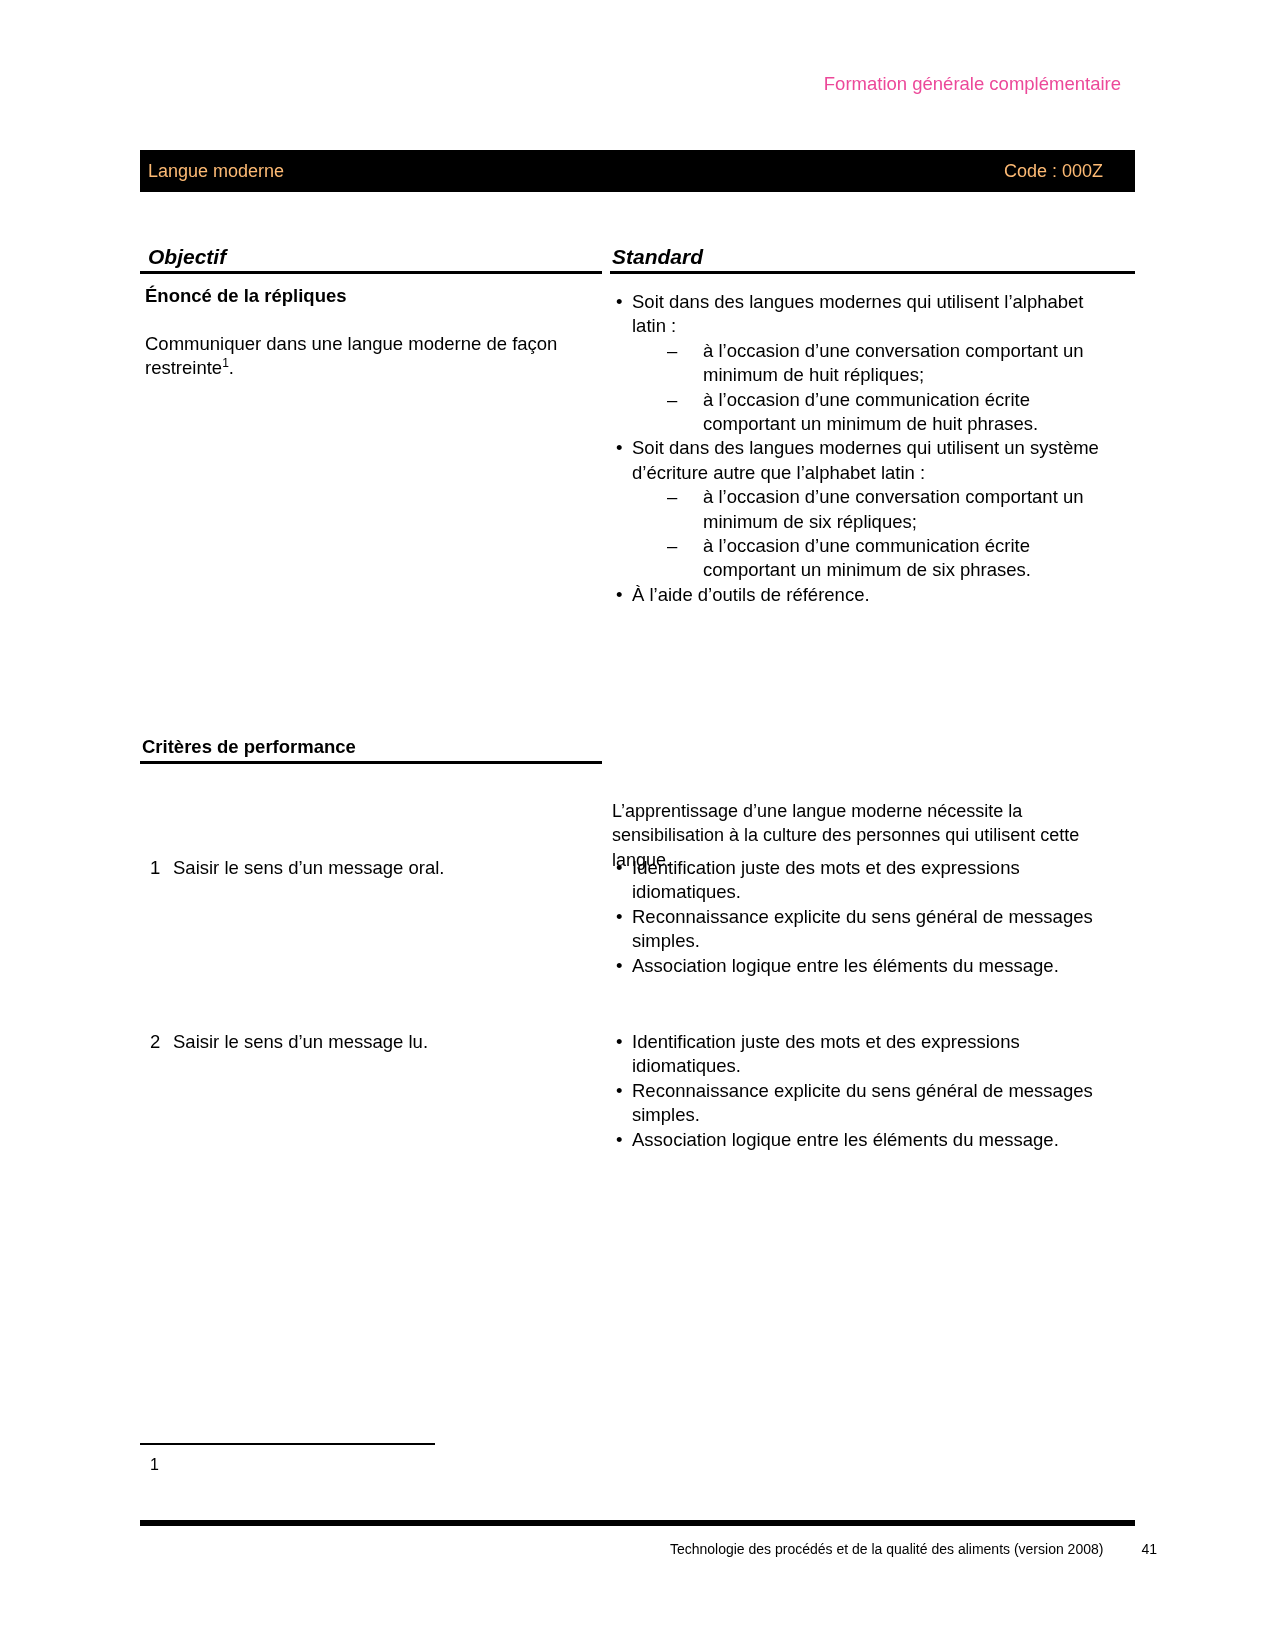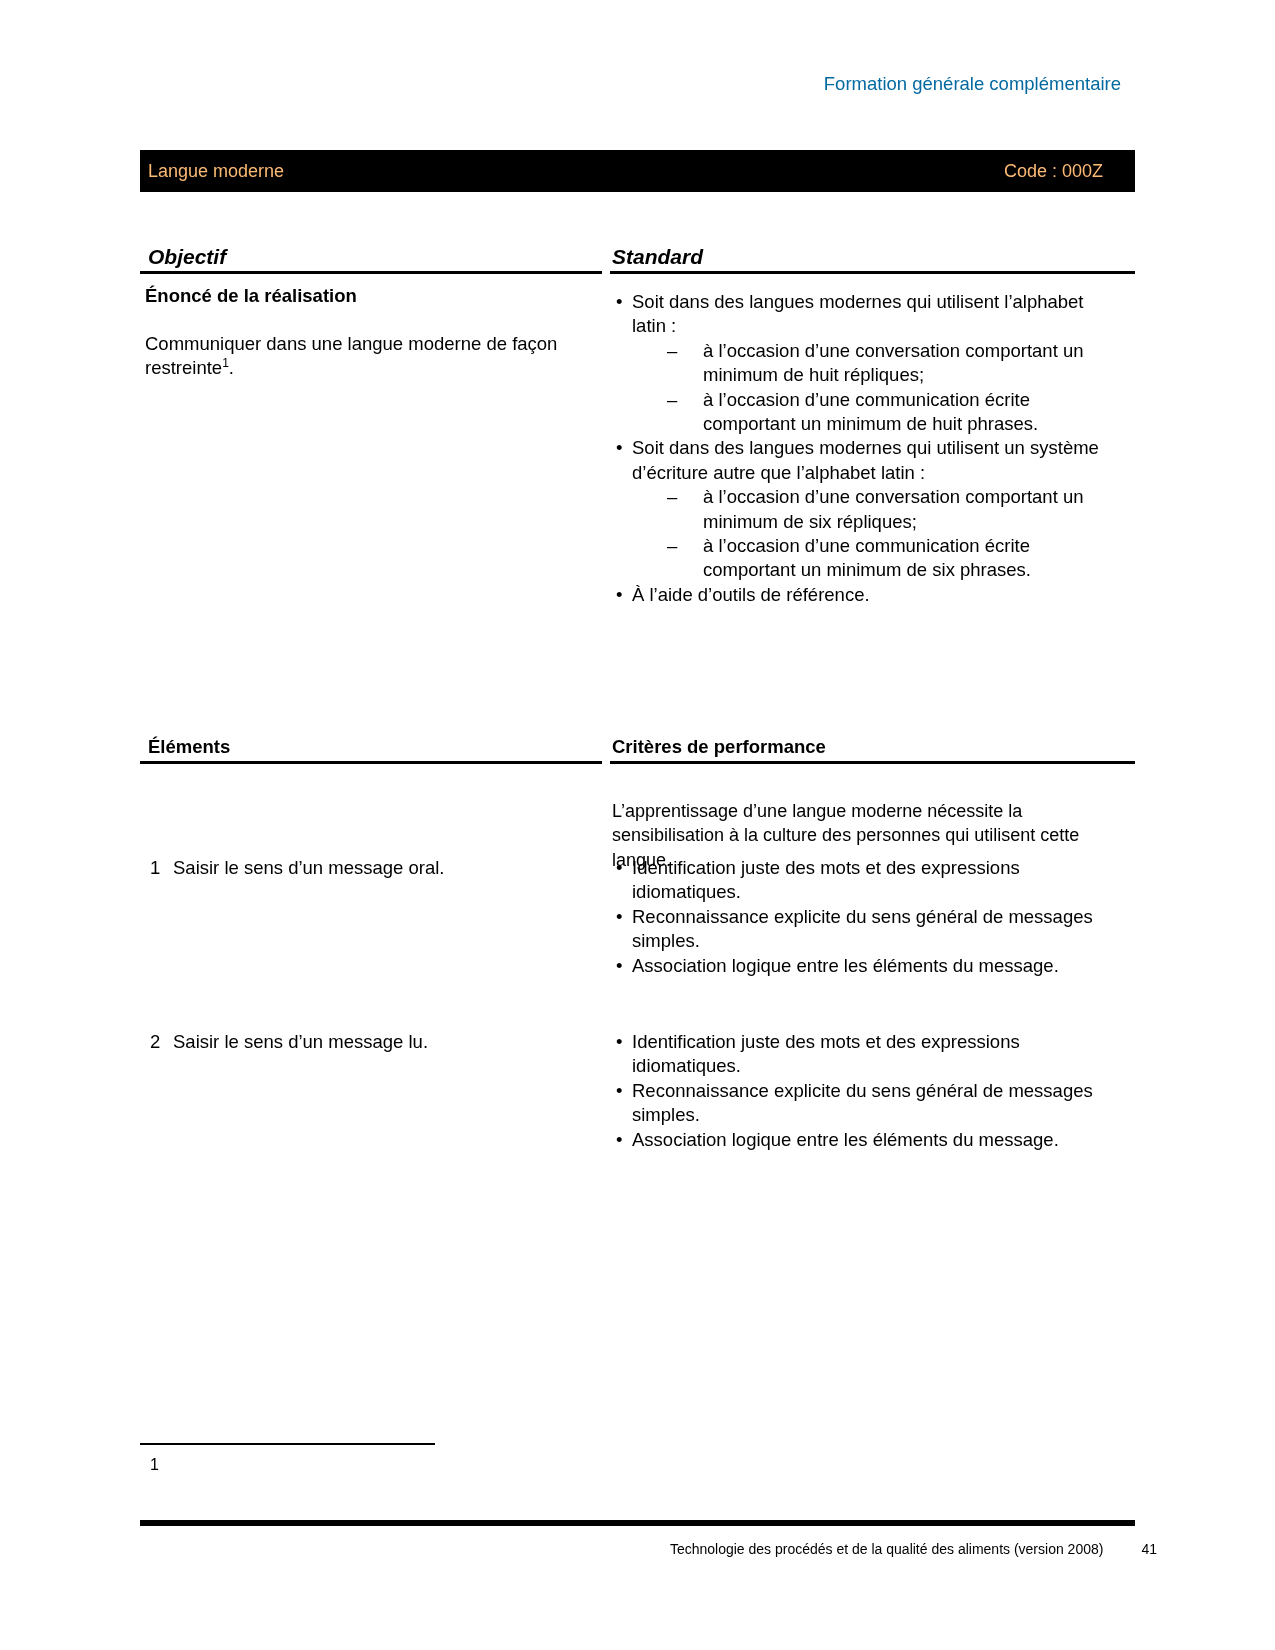--- a/index.html
+++ b/index.html
@@ -5,21 +5,21 @@
   html,body { margin:0; padding:0; background:#ffffff; }
   .page {
     position:relative; width:1275px; height:1650px; background:#ffffff;
     font-family:"Liberation Sans", sans-serif; color:#000;
     overflow:hidden;
   }
   
   .page-header {
     position:absolute; top:73px; left:140px; width:995px;
     text-align:right; padding-right:14px; box-sizing:border-box;
-    color:#0369a1; font-size:18.5px; line-height:22px;
+    color:#ec4899; font-size:18.5px; line-height:22px;
   }
   
   .title-bar {
     position:absolute; top:150px; left:140px; width:995px; height:42px;
     background:#000; color:#fdba74; display:flex; align-items:center;
     justify-content:space-between; box-sizing:border-box;
     padding:0 32px 0 8px; font-size:18px;
   }
   
   .colhead {
@@ -93,21 +93,21 @@
     <div class="cell left">
       <span class="ch-text">Objectif</span>
     </div>
     <div class="cell right">
       <span class="ch-text">Standard</span>
     </div>
   </div>
 
   <div class="twocol section1">
     <div class="cell left">
-      <h3>Énoncé de la réalisation</h3>
+      <h3>Énoncé de la répliques</h3>
       <p class="body"><span>Communiquer dans une langue moderne de façon restreinte</span><sup>1</sup><span>.</span></p>
     </div>
     <div class="cell right">
       <ul class="bullets">
         <li>
           <span>Soit dans des langues modernes qui utilisent l’alphabet latin :</span>
           <ul class="dashes">
             <li>à l’occasion d’une conversation comportant un minimum de huit répliques;</li>
             <li>à l’occasion d’une communication écrite comportant un minimum de huit phrases.</li>
           </ul>
@@ -120,23 +120,20 @@
           </ul>
         </li>
         <li>
           <span>À l’aide d’outils de référence.</span>
         </li>
       </ul>
     </div>
   </div>
 
   <div class="colhead colhead2">
-    <div class="cell left">
-      <span class="ch-text">Éléments</span>
-    </div>
     <div class="cell right">
       <span class="ch-text">Critères de performance</span>
     </div>
   </div>
 
   <p class="intro">L’apprentissage d’une langue moderne nécessite la sensibilisation à la culture des personnes qui utilisent cette langue.</p>
 
   <div class="twocol row row1">
     <div class="cell left row-label">
       <span class="row-num">1</span>

